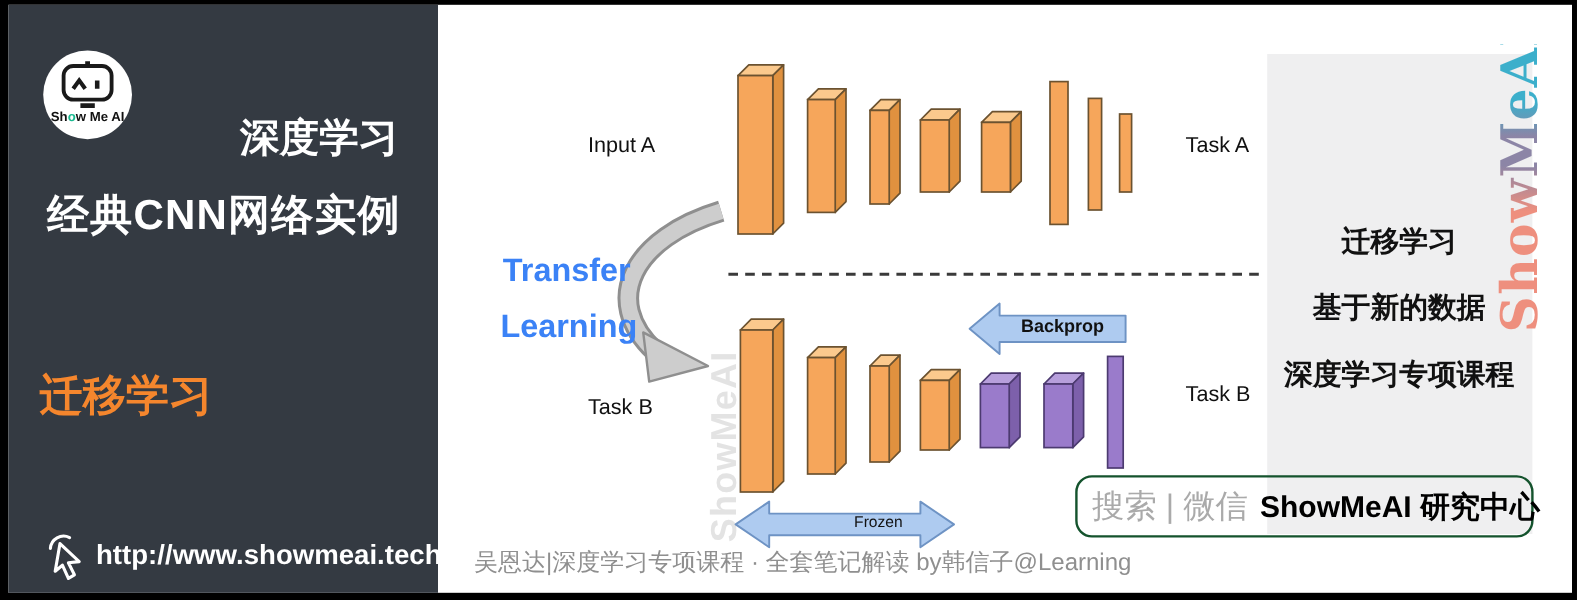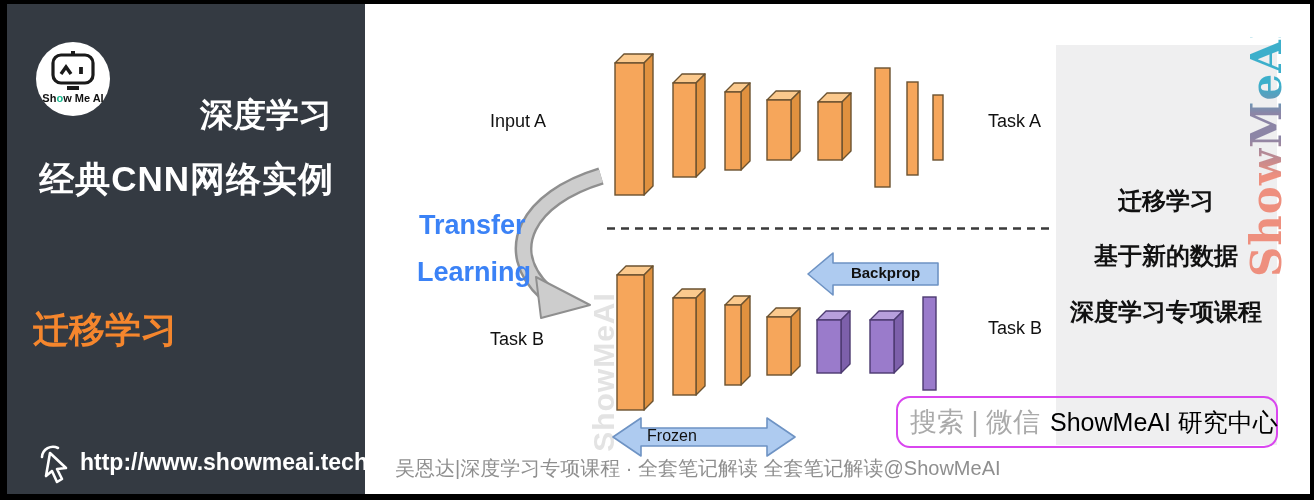--- a/index.html
+++ b/index.html
@@ -36,24 +36,24 @@
     transform:rotate(-90deg);text-align:center;
     font-family:"DejaVu Serif", serif;font-weight:bold;font-size:42px;letter-spacing:1px;
     background:linear-gradient(to right,#ee8f7e 0%,#ee8f7e 42%,#8c85a6 58%,#8c85a6 68%,#3cafcb 80%,#3cafcb 100%);
     -webkit-background-clip:text;background-clip:text;color:transparent;
     -webkit-text-fill-color:transparent;}
   .watermark{left:499px;top:355px;width:210px;height:34px;line-height:34px;
     transform:rotate(-90deg);text-align:center;color:#e3e3e3;
     font-size:30px;font-weight:bold;letter-spacing:1px;}
 
   
-  .search-bar{left:896px;top:396px;width:378px;height:48px;border:2px solid #d946ef;
+  .search-bar{left:896px;top:396px;width:378px;height:48px;border:2px solid #14532d;
               border-radius:14px;display:flex;align-items:center;background:transparent;}
   .search-placeholder{color:#aaa;font-size:27px;margin-left:6px;white-space:nowrap;}
-  .search-brand{color:#000;font-size:25px;font-weight:normal;margin-left:10px;
+  .search-brand{color:#000;font-size:25px;font-weight:bold;margin-left:10px;
                 white-space:nowrap;letter-spacing:0;}
   .caption{left:395px;top:455px;color:#8f8f8f;font-size:20px;white-space:nowrap;}
 
   svg.overlay{position:absolute;left:0;top:0;pointer-events:none;}
 </style>
 </head>
 <body>
 
 <div class="stage">
 
@@ -136,26 +136,26 @@
       <polygon points="808,274 833,253 833,263 938,263 938,285 833,285 833,295" fill="#aecbf0" stroke="#6e93c4" stroke-width="1.6" stroke-linejoin="round"></polygon>
     </svg>
 
   <div class="abs dlabel" style="left:490px;top:111px;">Input A</div>
   <div class="abs dlabel" style="left:988px;top:111px;">Task A</div>
   <div class="abs dlabel" style="left:490px;top:329px;">Task B</div>
   <div class="abs dlabel" style="left:988px;top:318px;">Task B</div>
   <div class="abs big-label" style="left:419px;top:210px;">Transfer</div>
   <div class="abs big-label" style="left:417px;top:257px;">Learning</div>
   <div class="abs arrow-label" style="left:833px;top:264px;width:105px;font-size:15px;font-weight:bold;">Backprop</div>
-  <div class="abs arrow-label" style="left:609px;top:427px;width:126px;font-size:16px;">Frozen</div>
+  <div class="abs arrow-label" style="left:669px;top:427px;width:126px;font-size:13px;">Frozen</div>
 
   <div class="abs search-bar">
     <svg width="38" height="38" viewBox="0 0 38 38" style="margin-left:6px;">
       <circle cx="17" cy="16" r="12" fill="none" stroke="#9a9a9a" stroke-width="2.4"></circle>
       <line x1="25" y1="25" x2="33" y2="34" stroke="#9a9a9a" stroke-width="2.4" stroke-linecap="round"></line>
     </svg>
     <span class="search-placeholder">搜索 | 微信</span>
     <span class="search-brand">ShowMeAI 研究中心</span>
   </div>
 
-  <div class="abs caption">吴恩达|深度学习专项课程 · 全套笔记解读 全套笔记解读@ShowMeAI</div>
+  <div class="abs caption">吴恩达|深度学习专项课程 · 全套笔记解读 by韩信子@Learning</div>
 
 </div>
 
 </body></html>

